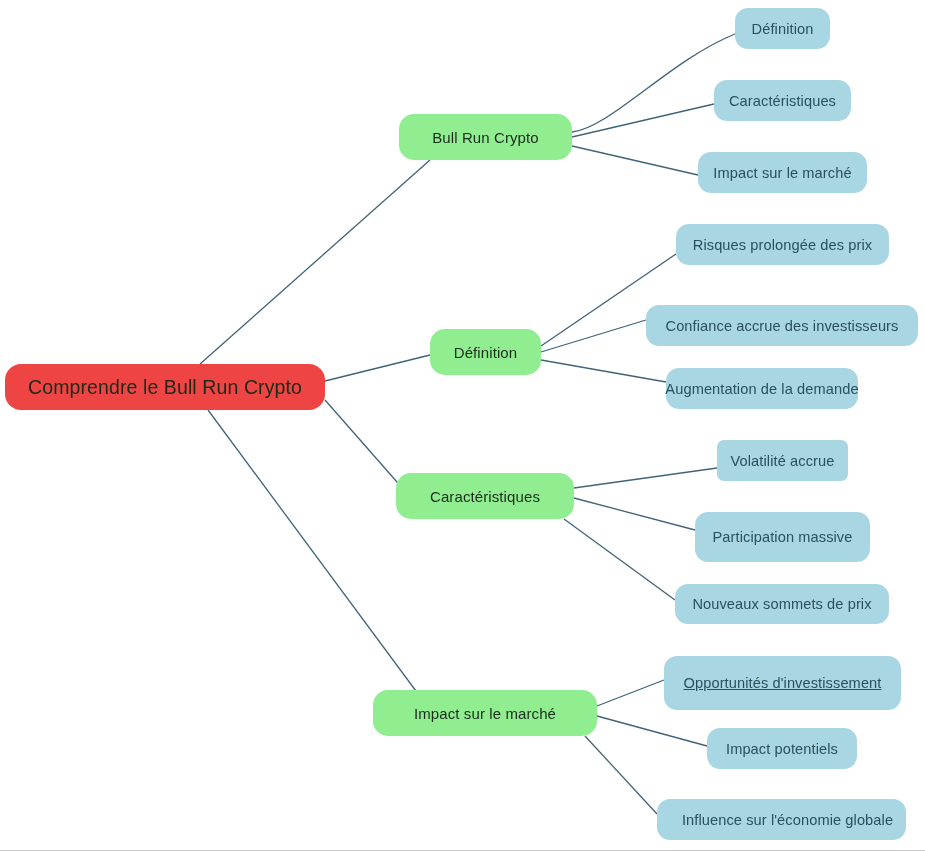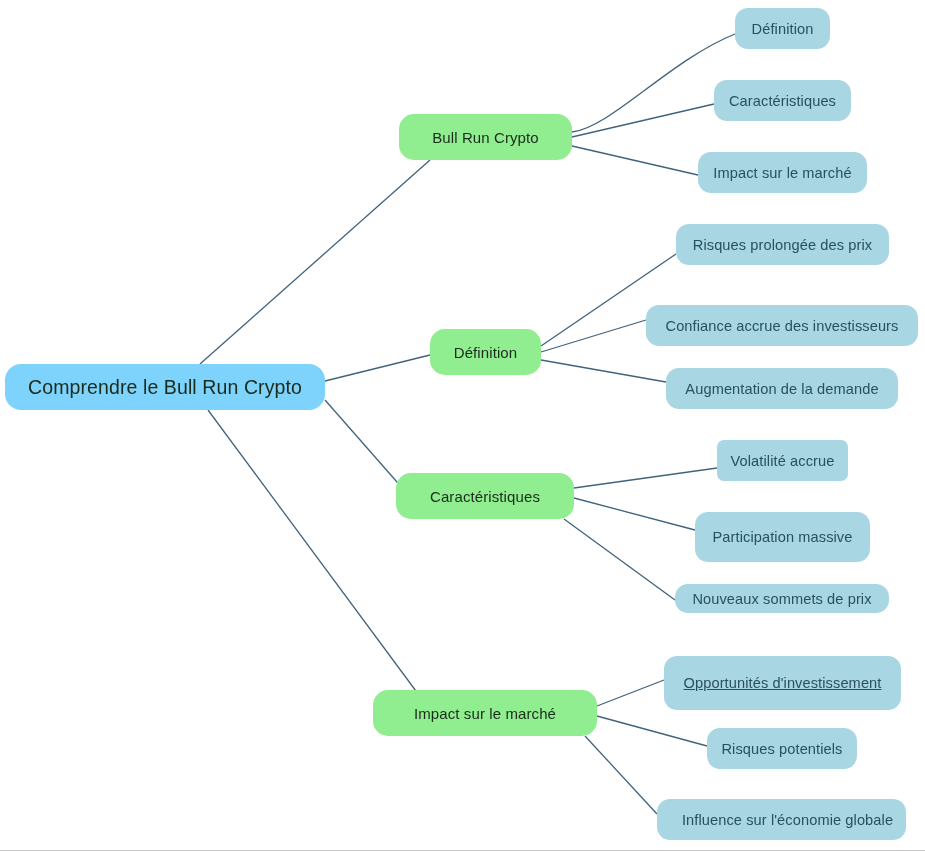--- a/index.html
+++ b/index.html
@@ -34,21 +34,21 @@
     display: flex;
     align-items: center;
     justify-content: center;
     border-radius: 14px;
     white-space: nowrap;
     color: #2b3a42;
     letter-spacing: 0.1px;
     z-index: 2;
   }
   .node.root {
-    background: #7dd3fc;
+    background: #ef4444;
     color: #1a2b1a;
     font-size: 19.5px;
     border-radius: 16px;
   }
   .node.branch {
     background: #90ee90;
     color: #1a2b1a;
     font-size: 15px;
     border-radius: 15px;
   }
@@ -99,41 +99,41 @@
       </div>
       <div class="node branch" style="left: 430px; top: 329px; width: 111px; height: 46px;">
         <span>Définition</span>
       </div>
       <div class="node leaf" style="left: 676px; top: 224px; width: 213px; height: 41px;">
         <span>Risques prolongée des prix</span>
       </div>
       <div class="node leaf" style="left: 646px; top: 305px; width: 272px; height: 41px;">
         <span>Confiance accrue des investisseurs</span>
       </div>
-      <div class="node leaf" style="left: 666px; top: 368px; width: 232px; height: 41px;">
+      <div class="node leaf" style="left: 666px; top: 368px; width: 192px; height: 41px;">
         <span>Augmentation de la demande</span>
       </div>
       <div class="node branch" style="left: 396px; top: 473px; width: 178px; height: 46px;">
         <span>Caractéristiques</span>
       </div>
       <div class="node leaf" style="left: 717px; top: 440px; width: 131px; height: 41px; border-radius: 7px;">
         <span>Volatilité accrue</span>
       </div>
       <div class="node leaf" style="left: 695px; top: 512px; width: 175px; height: 50px;">
         <span>Participation massive</span>
       </div>
-      <div class="node leaf" style="left: 675px; top: 584px; width: 214px; height: 29px;">
+      <div class="node leaf" style="left: 675px; top: 584px; width: 214px; height: 40px;">
         <span>Nouveaux sommets de prix</span>
       </div>
       <div class="node branch" style="left: 373px; top: 690px; width: 224px; height: 46px;">
         <span>Impact sur le marché</span>
       </div>
       <div class="node leaf" style="left: 664px; top: 656px; width: 237px; height: 54px; text-decoration: underline;">
         <span>Opportunités d'investissement</span>
       </div>
       <div class="node leaf" style="left: 707px; top: 728px; width: 150px; height: 41px;">
-        <span>Risques potentiels</span>
+        <span>Impact potentiels</span>
       </div>
       <div class="node leaf" style="left: 657px; top: 799px; width: 249px; height: 41px; padding-left: 12px;">
         <span>Influence sur l'économie globale</span>
       </div>
     </div>
 </div>
 
 </body></html>

